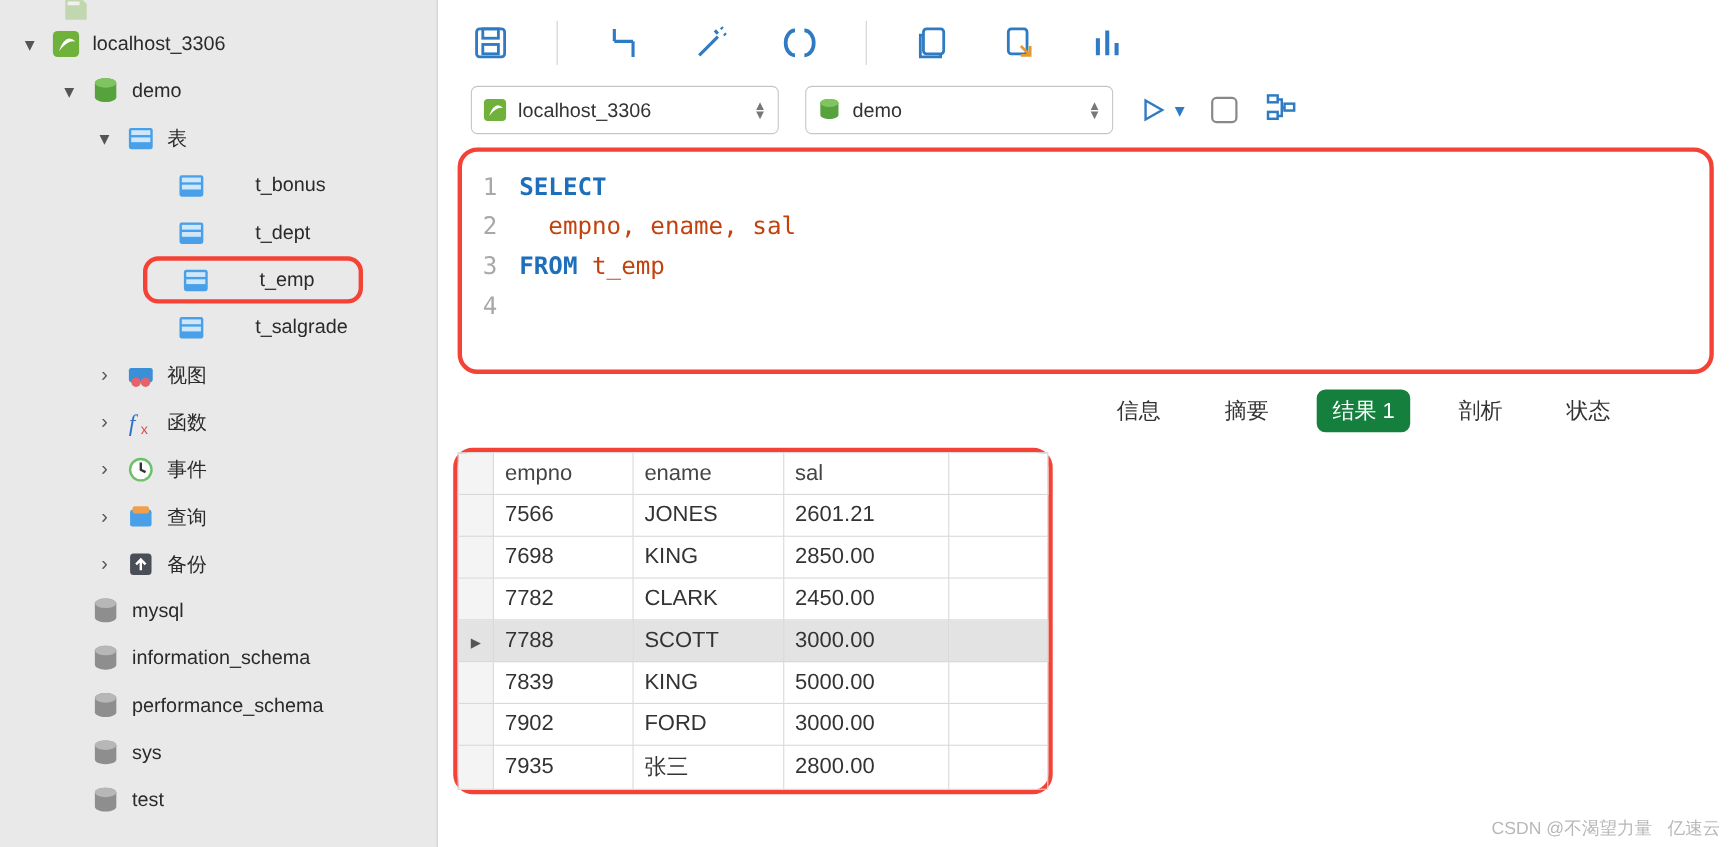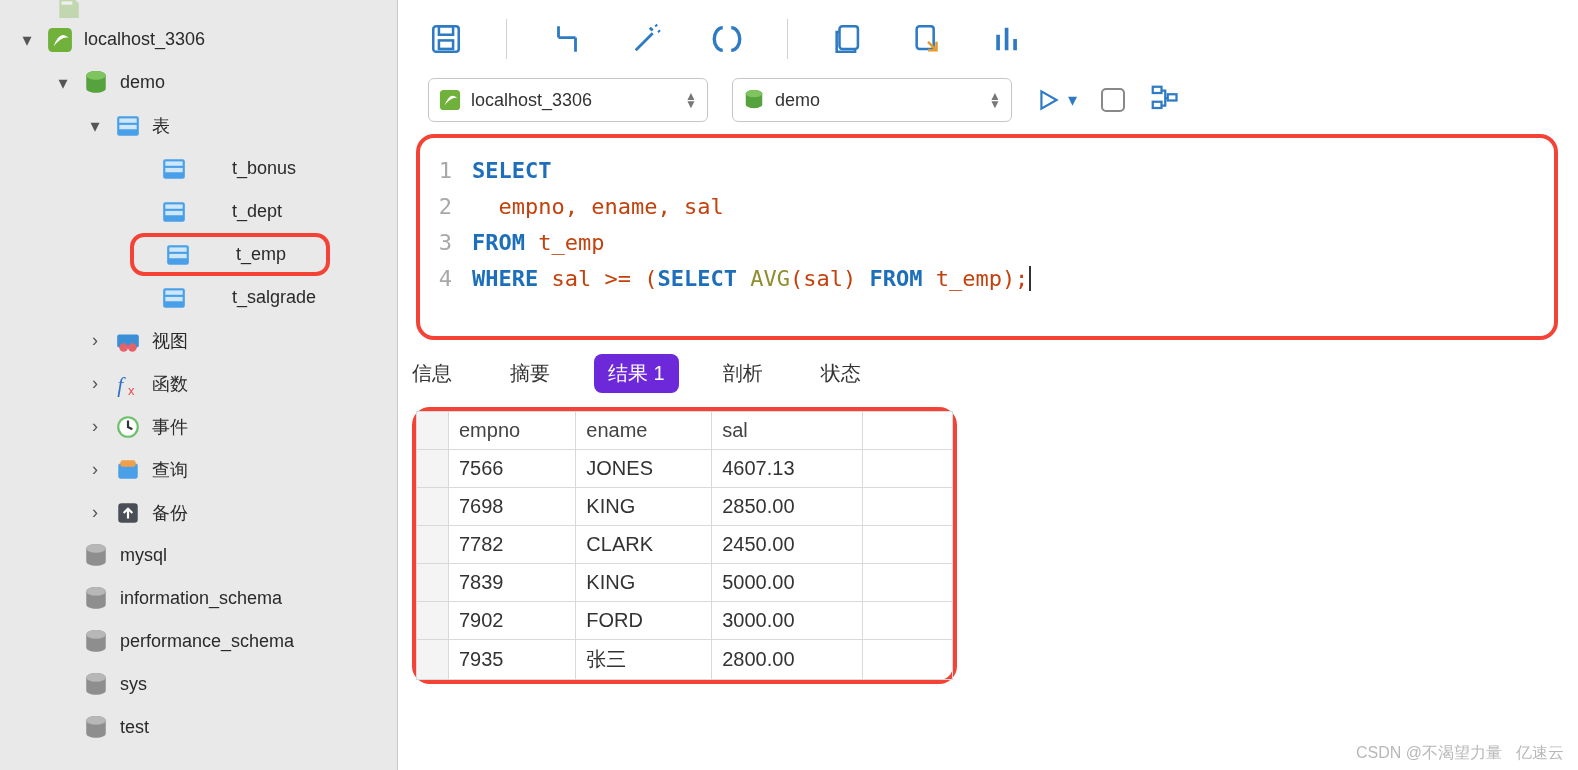--- a/index.html
+++ b/index.html
@@ -104,28 +104,28 @@
   }
   .code-line { display:flex; align-items:center; height:36px; font-family: ui-monospace,Consolas,monospace; font-size:22px; }
   .gutter { width:46px; text-align:right; color:#a8a8a8; padding-right:20px; }
   .code { white-space:pre; }
   .kw   { color:#1e6fbb; font-weight:600; }
   .func { color:#8f8f2e; font-weight:500; }
   .plain { color:#c2410c; }
 
   .result-tabs {
     display:flex;
-    justify-content:flex-start;
+    justify-content:flex-end;
     gap:30px;
     padding: 8px 100px 8px 0;
     align-items:center;
     font-size:20px;
   }
   .result-tabs .tab { padding:6px 14px; border-radius:8px; color:#333; }
-  .result-tabs .tab.active { background:#6d28d9; color:#fff; }
+  .result-tabs .tab.active { background:#15803d; color:#fff; }
 
   .result-wrap {
     margin: 6px 20px 2px 14px;
     width: 545px;
   }
   .result-box {
     border: 4px solid #f44336;
     border-radius: 18px;
     padding: 0;
     background:#fff;
@@ -454,21 +454,20 @@
         <div class="code-line">
           <span class="gutter">2</span>
           <span class="code"><span class="plain">  empno, ename, sal</span></span>
         </div>
         <div class="code-line">
           <span class="gutter">3</span>
           <span class="code"><span class="kw">FROM</span><span class="plain"> t_emp</span></span>
         </div>
         <div class="code-line">
           <span class="gutter">4</span>
-          <span class="code"><span class="kw">WHERE</span><span class="plain"> sal &gt;= (</span><span class="kw">SELECT</span><span class="plain"> </span><span class="func">AVG</span><span class="plain">(sal) </span><span class="kw">FROM</span><span class="plain"> t_emp);</span><span style="border-right:2px solid #333;margin-left:1px"></span></span>
         </div>
       </div>
   </div>
 
   <div class="result-tabs">
     <span class="tab">信息</span>
     <span class="tab">摘要</span>
     <span class="tab active">结果 1</span>
     <span class="tab">剖析</span>
     <span class="tab">状态</span>
@@ -484,37 +483,44 @@
               <th>ename</th>
               <th>sal</th>
               <th style="width:90px"></th>
             </tr>
           </thead>
         <tbody id="result-body">
             <tr>
               <td class="rowhead"></td>
               <td class="num">7566</td>
               <td>JONES</td>
-              <td class="num">4607.13</td>
+              <td class="num">2601.21</td>
               <td></td>
             </tr>
             <tr>
               <td class="rowhead"></td>
               <td class="num">7698</td>
               <td>KING</td>
               <td class="num">2850.00</td>
               <td></td>
             </tr>
             <tr>
               <td class="rowhead"></td>
               <td class="num">7782</td>
               <td>CLARK</td>
               <td class="num">2450.00</td>
               <td></td>
             </tr>
+            <tr class="active-row">
+              <td class="rowhead"></td>
+              <td class="num">7788</td>
+              <td>SCOTT</td>
+              <td class="num">3000.00</td>
+              <td></td>
+            </tr>
             <tr>
               <td class="rowhead"></td>
               <td class="num">7839</td>
               <td>KING</td>
               <td class="num">5000.00</td>
               <td></td>
             </tr>
             <tr>
               <td class="rowhead"></td>
               <td class="num">7902</td>

